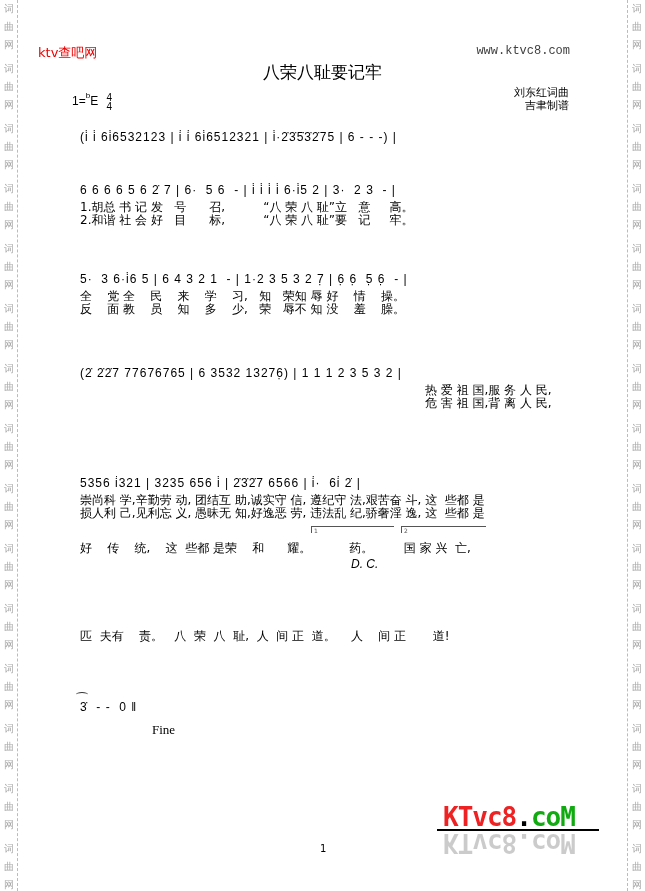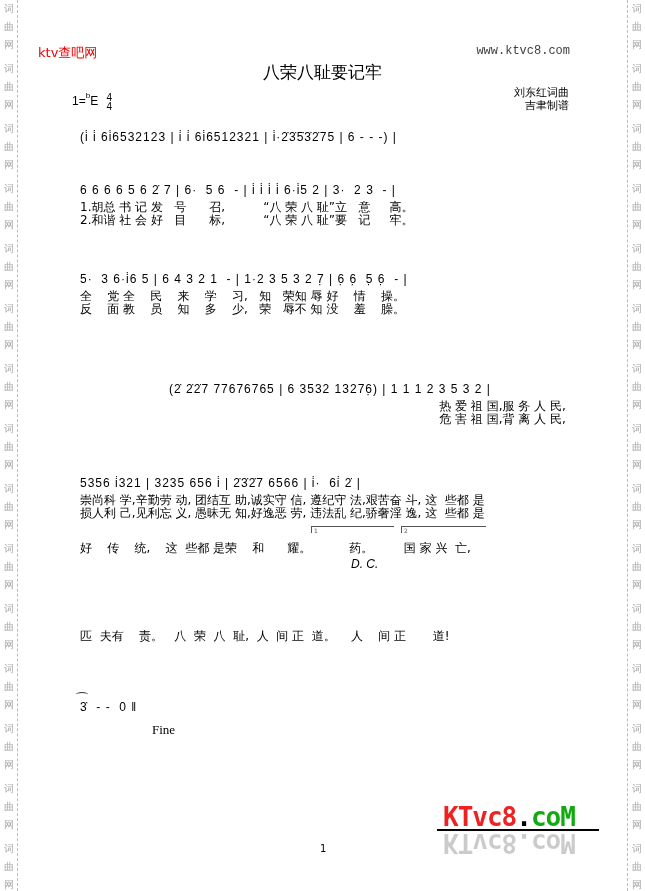--- a/index.html
+++ b/index.html
@@ -153,21 +153,21 @@
   <div class="lyric">1.胡总 书 记 发   号      召,          “八 荣 八 耻”立   意     高。</div>
   <div class="lyric" style="margin-top:0">2.和谐 社 会 好   目      标,          “八 荣 八 耻”要   记     牢。</div>
 </div>
 
 <div class="row" style="top:272px;">
   <div class="notes">5·  3 6·i̇6 5 | 6 4 3 2 1  - | 1·2 3 5 3 2 7̣ | 6̣ 6̣  5̣ 6̣  - |</div>
   <div class="lyric">全    党 全    民    来    学    习,   知   荣知 辱 好    情    操。</div>
   <div class="lyric" style="margin-top:0">反    面 教    员    知    多    少,   荣   辱不 知 没    羞    臊。</div>
 </div>
 
-<div class="row" style="top:382px;text-align:center;">
+<div class="row" style="top:366px;">
   <div class="notes">(2̇ 2̇2̇7 77676765 | 6 3532 13276̣) | 1 1 1 2 3 5 3 2 |</div>
   <div class="lyric" style="margin-left:345px">热 爱 祖 国,服 务 人 民,</div>
   <div class="lyric" style="margin-top:0;margin-left:345px">危 害 祖 国,背 离 人 民,</div>
 </div>
 
 <div class="row" style="top:476px;">
   <div class="notes">5356 i̇321 | 3235 656 i̇ | 2̇3̇2̇7 6566 | i̇·  6i̇ 2̇ |</div>
   <div class="lyric">崇尚科 学,辛勤劳 动, 团结互 助,诚实守 信, 遵纪守 法,艰苦奋 斗, 这  些都 是</div>
   <div class="lyric" style="margin-top:0">损人利 己,见利忘 义, 愚昧无 知,好逸恶 劳, 违法乱 纪,骄奢淫 逸, 这  些都 是</div>
 </div>

